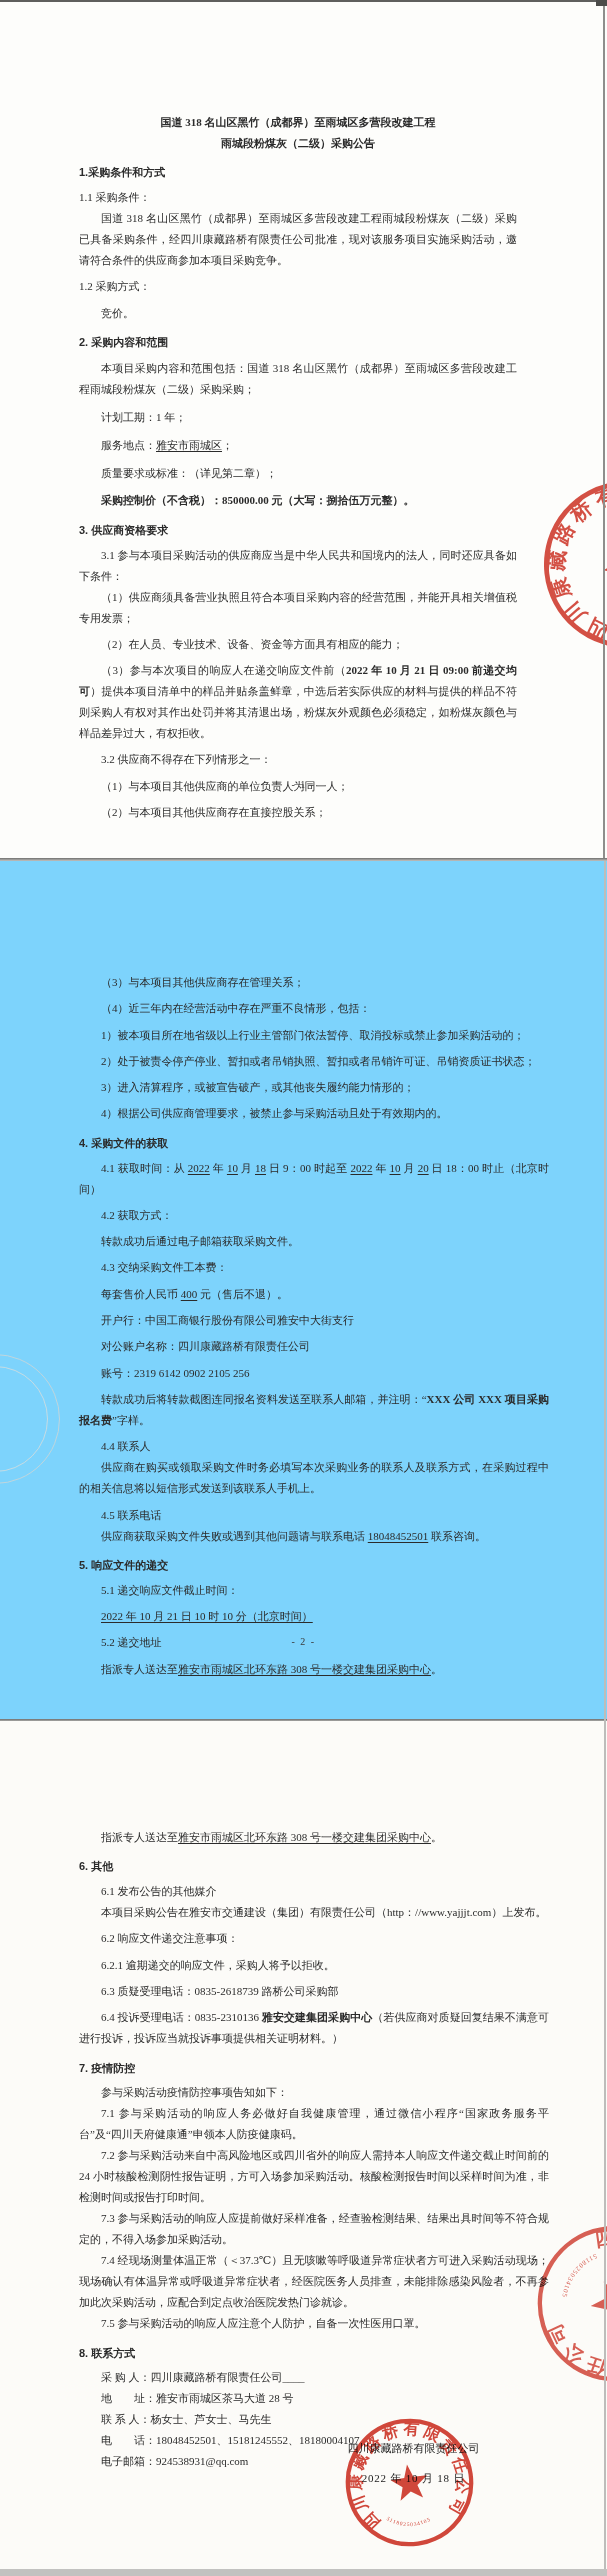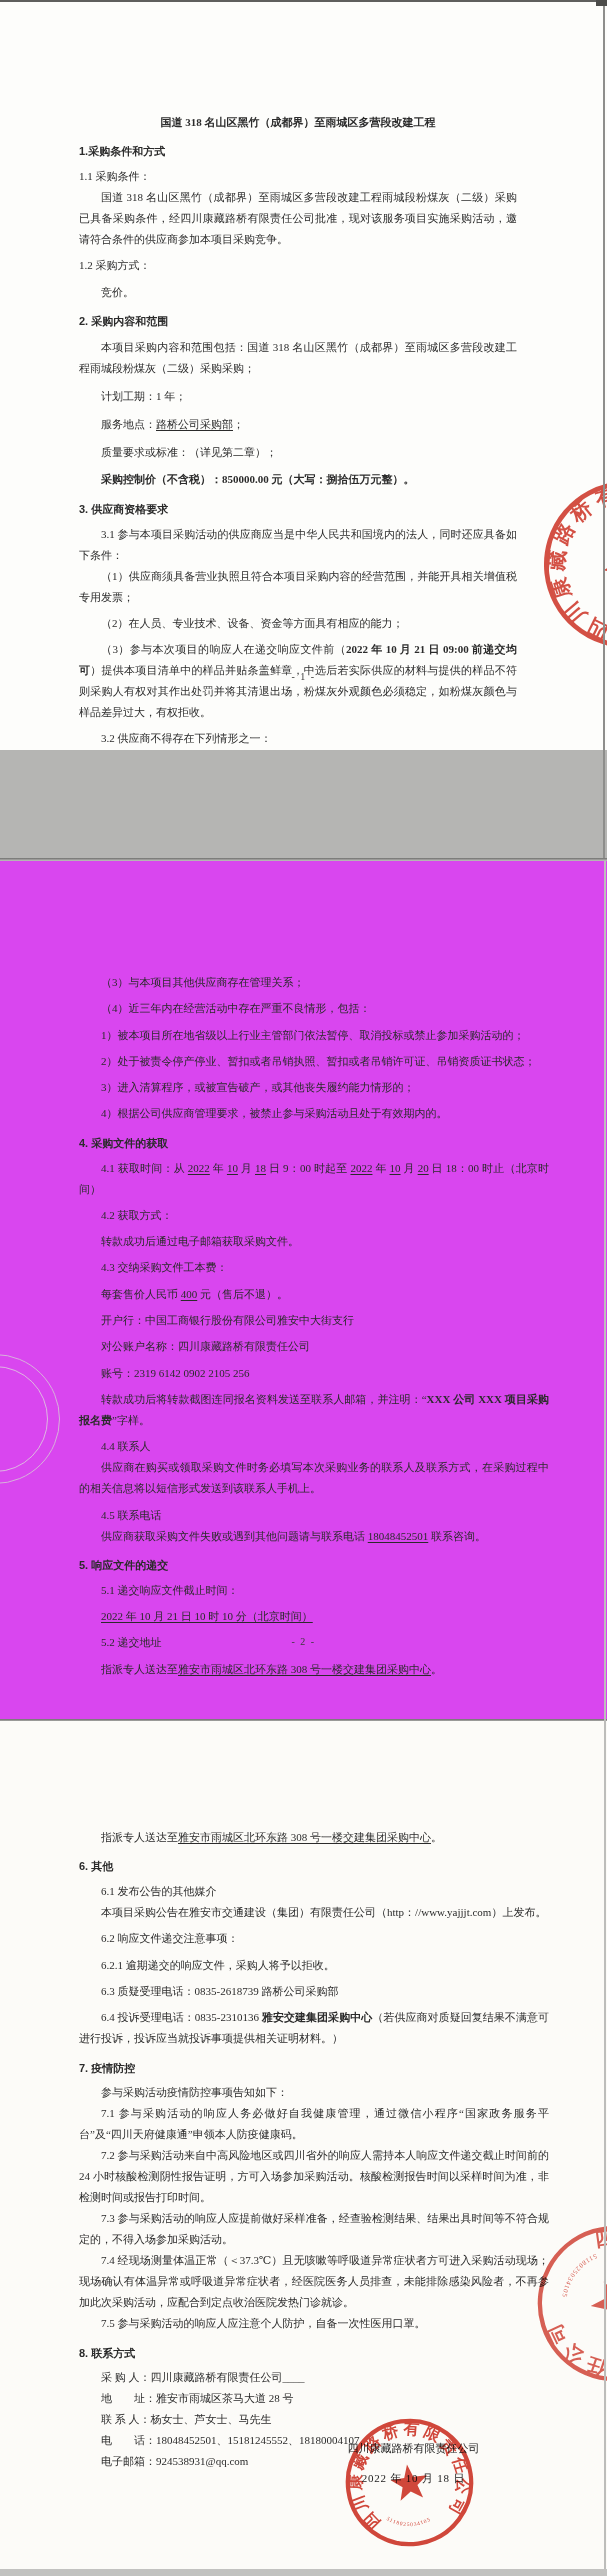--- a/index.html
+++ b/index.html
@@ -1,20 +1,20 @@
 <!DOCTYPE html>
 <html style="font-size:12px"><head>
 <meta charset="utf-8">
 <style>
   html,body{margin:0;padding:0;background:#9a9a98;}
   #canvas{position:relative;width:607px;height:2576px;margin:0 auto;background:#b5b5b3;overflow:hidden;
           font-family:"Liberation Serif","DejaVu Serif",serif;color:#2b2b2b;}
   .page{position:absolute;left:0;width:607px;overflow:hidden;box-sizing:border-box;}
-  .page-1{top:0;height:750px;background:#fdfdfb;padding:112px 90px 0 79px;}
-  .page-2{top:861px;height:858px;background:#d946ef;padding:111px 58px 0 79px;}
+  .page-1{top:0;height:858px;background:#fdfdfb;padding:112px 90px 0 79px;}
+  .page-2{top:861px;height:858px;background:#7dd3fc;padding:111px 58px 0 79px;}
   .page-3{top:1721px;height:848px;background:#fcfbf8;padding:106px 58px 0 79px;}
   .sep{position:absolute;left:0;width:607px;height:2.3px;background:linear-gradient(to bottom,#6f6f6d,#a8a8a6);}
   .sep-1{top:858px;} .sep-2{top:1719px;}
   .top-edge{position:absolute;top:0;left:0;width:607px;height:1.5px;background:#5f5f5d;}
   .bottom-strip{position:absolute;top:2569px;left:0;width:607px;height:6.8px;background:#c2c2c0;}
   .right-edge{position:absolute;top:0;right:2.3px;width:1.5px;height:858px;background:#8e8e8c;}
   .right-edge-2{position:absolute;top:861px;right:1.5px;width:1.5px;height:1708px;background:#bdbdbb;}
   .corner-notch{position:absolute;top:0;right:0;width:10.6px;height:6px;background:#4c4c4a;}
 
   .page p{margin:0;padding:0;line-height:21px;font-size:11px;text-align:justify;}
@@ -49,29 +49,30 @@
             font-size:11px;color:#222;letter-spacing:0.8px;}
 </style>
 </head>
 <body>
 
 <div id="canvas">
 
   <section class="page page-1">
     <div>
         <p class="t1"><span>国道 318 名山区黑竹（成都界）至雨城区多营段改建工程</span></p>
+        <p class="t2"><span>雨城段粉煤灰（二级）采购公告</span></p>
         <p class="h"><span>1.采购条件和方式</span></p>
         <p class="l0"><span>1.1 采购条件：</span></p>
         <p class="p"><span>国道 318 名山区黑竹（成都界）至雨城区多营段改建工程雨城段粉煤灰（二级）采购已具备采购条件，经四川康藏路桥有限责任公司批准，现对该服务项目实施采购活动，邀请符合条件的供应商参加本项目采购竞争。</span></p>
         <p class="l0 g"><span>1.2 采购方式：</span></p>
         <p class="p g"><span>竞价。</span></p>
         <p class="h"><span>2. 采购内容和范围</span></p>
         <p class="p g"><span>本项目采购内容和范围包括：国道 318 名山区黑竹（成都界）至雨城区多营段改建工程雨城段粉煤灰（二级）采购采购；</span></p>
         <p class="p g2"><span>计划工期：1 年；</span></p>
-        <p class="p g2"><span>服务地点：</span><span class="u">路桥公司采购部</span><span>；</span></p>
+        <p class="p g2"><span>服务地点：</span><span class="u">雅安市雨城区</span><span>；</span></p>
         <p class="p g2"><span>质量要求或标准：（详见第二章）；</span></p>
         <p class="p g2 b"><span>采购控制价（不含税）：850000.00 元（大写：捌拾伍万元整）。</span></p>
         <p class="h"><span>3. 供应商资格要求</span></p>
         <p class="p"><span>3.1 参与本项目采购活动的供应商应当是中华人民共和国境内的法人，同时还应具备如下条件：</span></p>
         <p class="p"><span>（1）供应商须具备营业执照且符合本项目采购内容的经营范围，并能开具相关增值税专用发票；</span></p>
         <p class="p g"><span>（2）在人员、专业技术、设备、资金等方面具有相应的能力；</span></p>
         <p class="p g"><span>（3）参与本次项目的响应人在递交响应文件前（</span><span class="b">2022 年 10 月 21 日 09:00 前递交均可</span><span>）提供本项目清单中的样品并贴条盖鲜章，中选后若实际供应的材料与提供的样品不符则采购人有权对其作出处罚并将其清退出场，粉煤灰外观颜色必须稳定，如粉煤灰颜色与样品差异过大，有权拒收。</span></p>
         <p class="p g"><span>3.2 供应商不得存在下列情形之一：</span></p>
         <p class="p g"><span>（1）与本项目其他供应商的单位负责人为同一人；</span></p>
         <p class="p g"><span>（2）与本项目其他供应商存在直接控股关系；</span></p>

